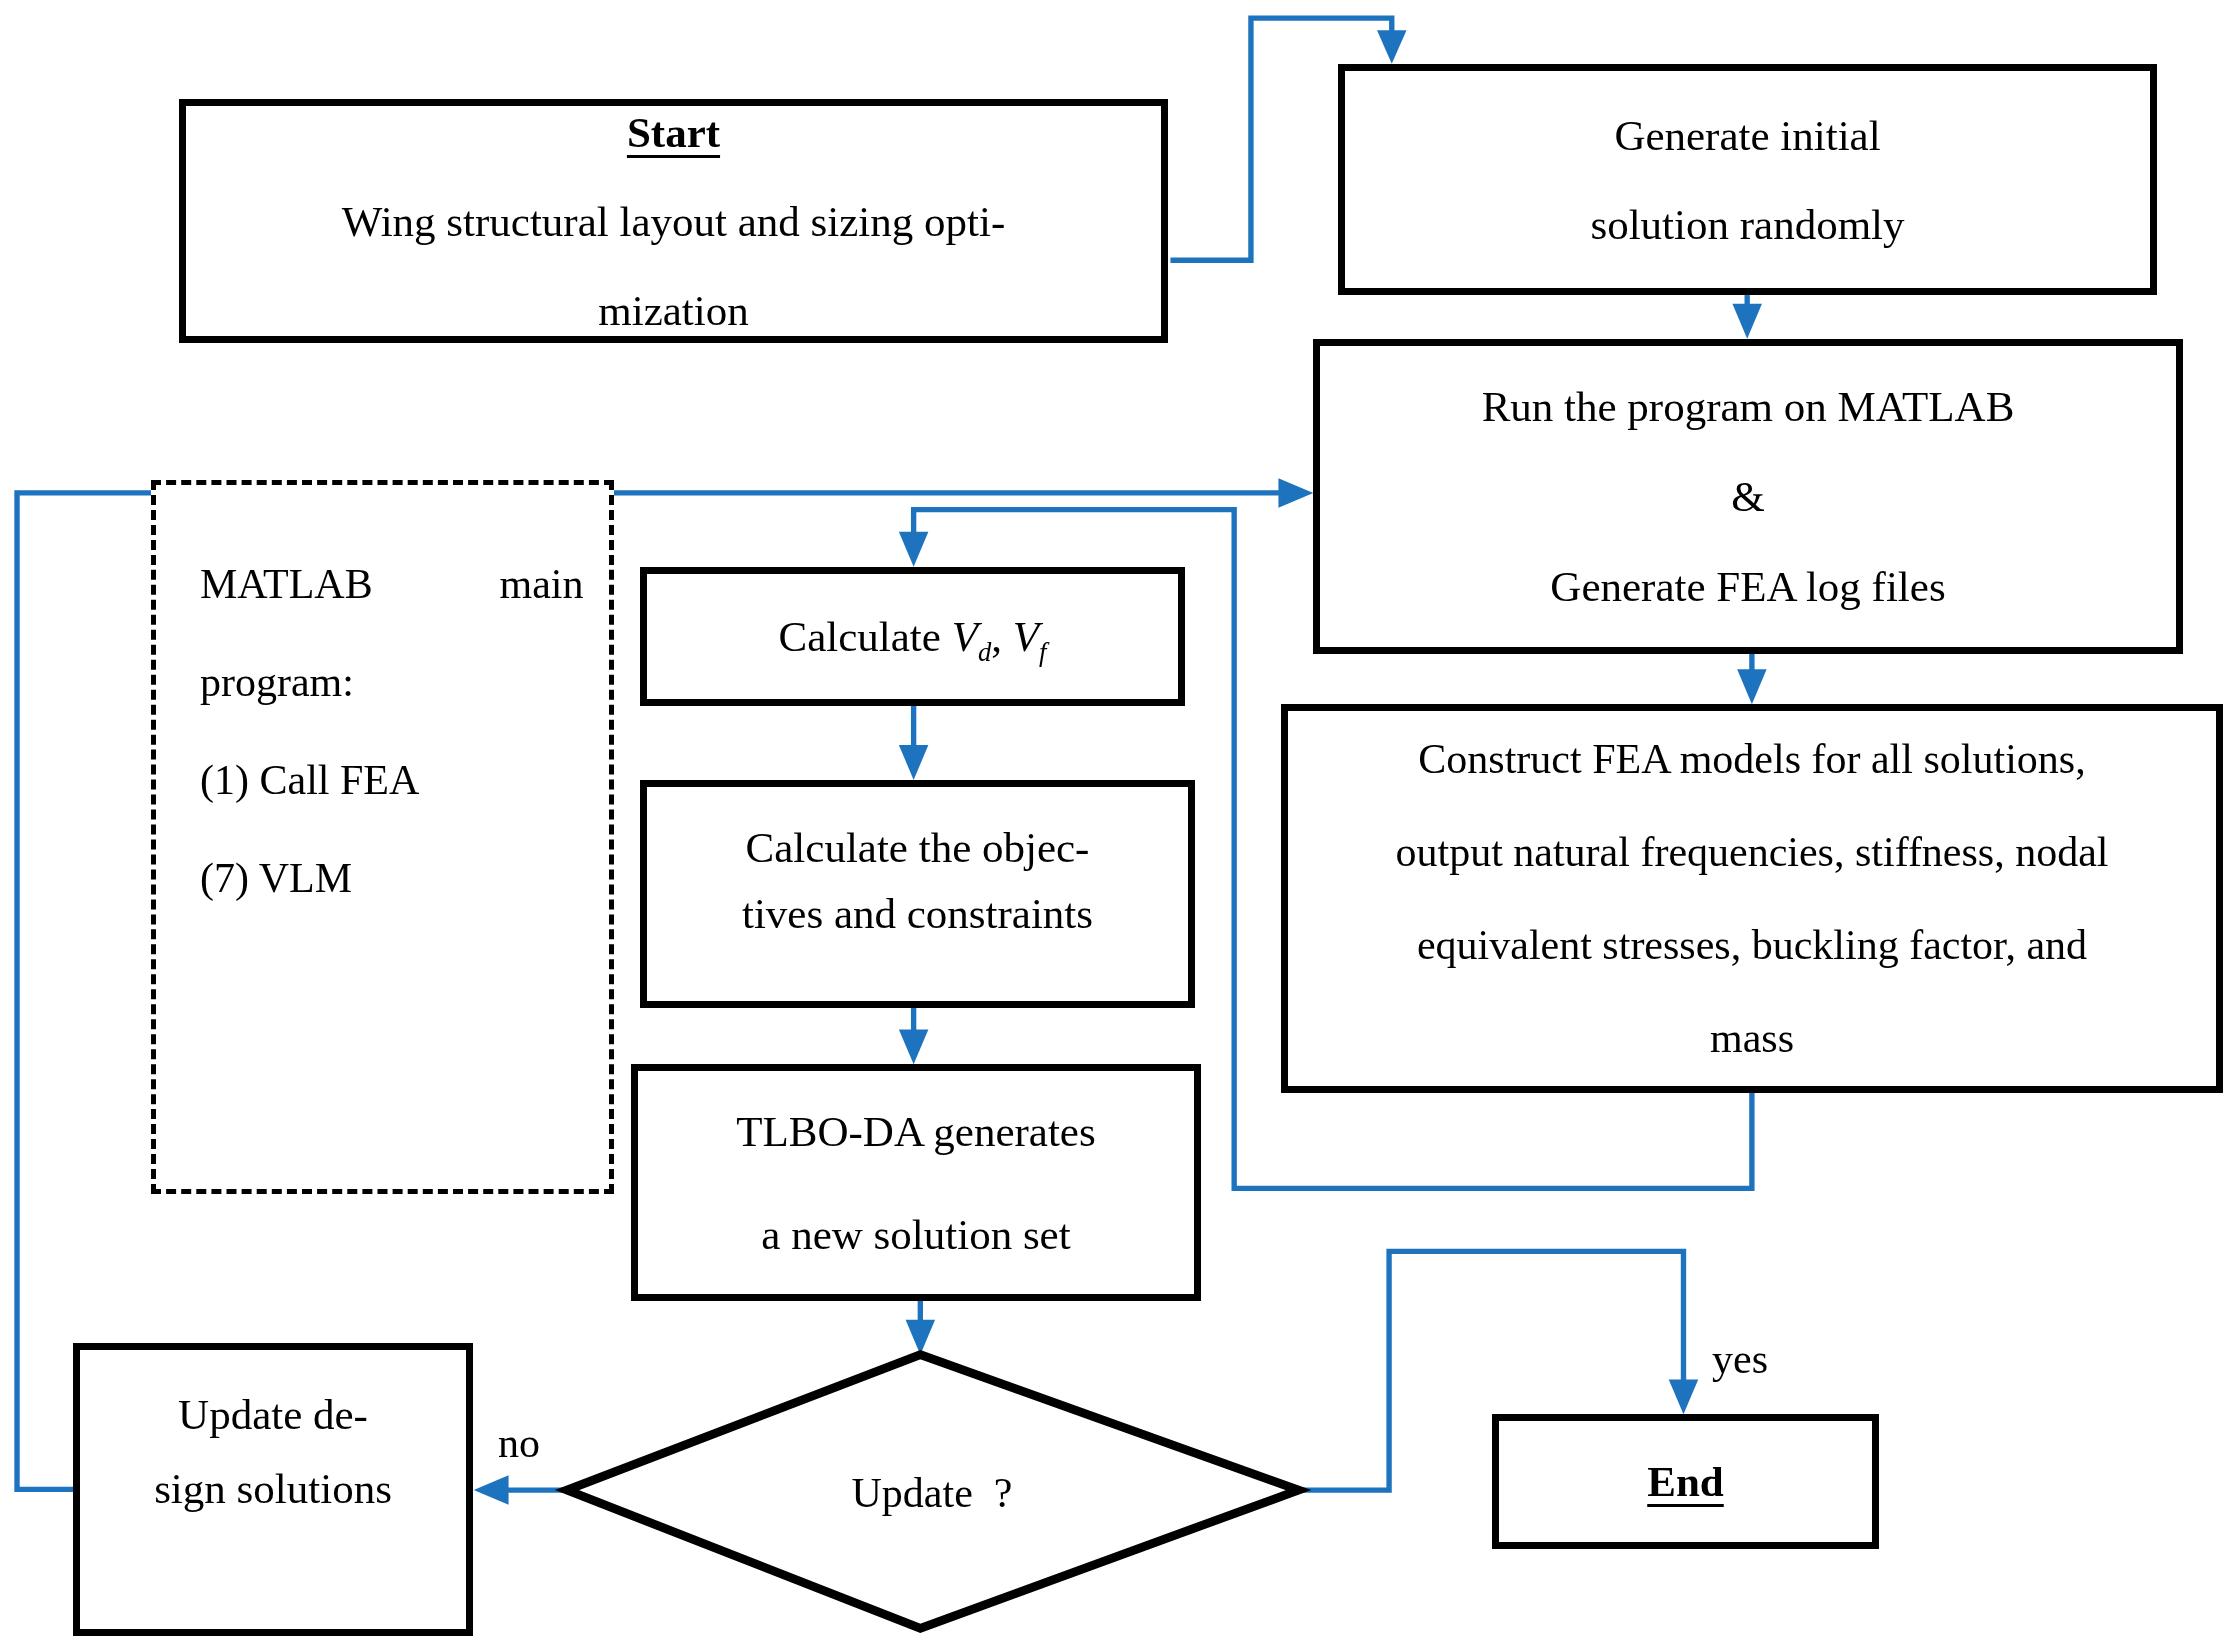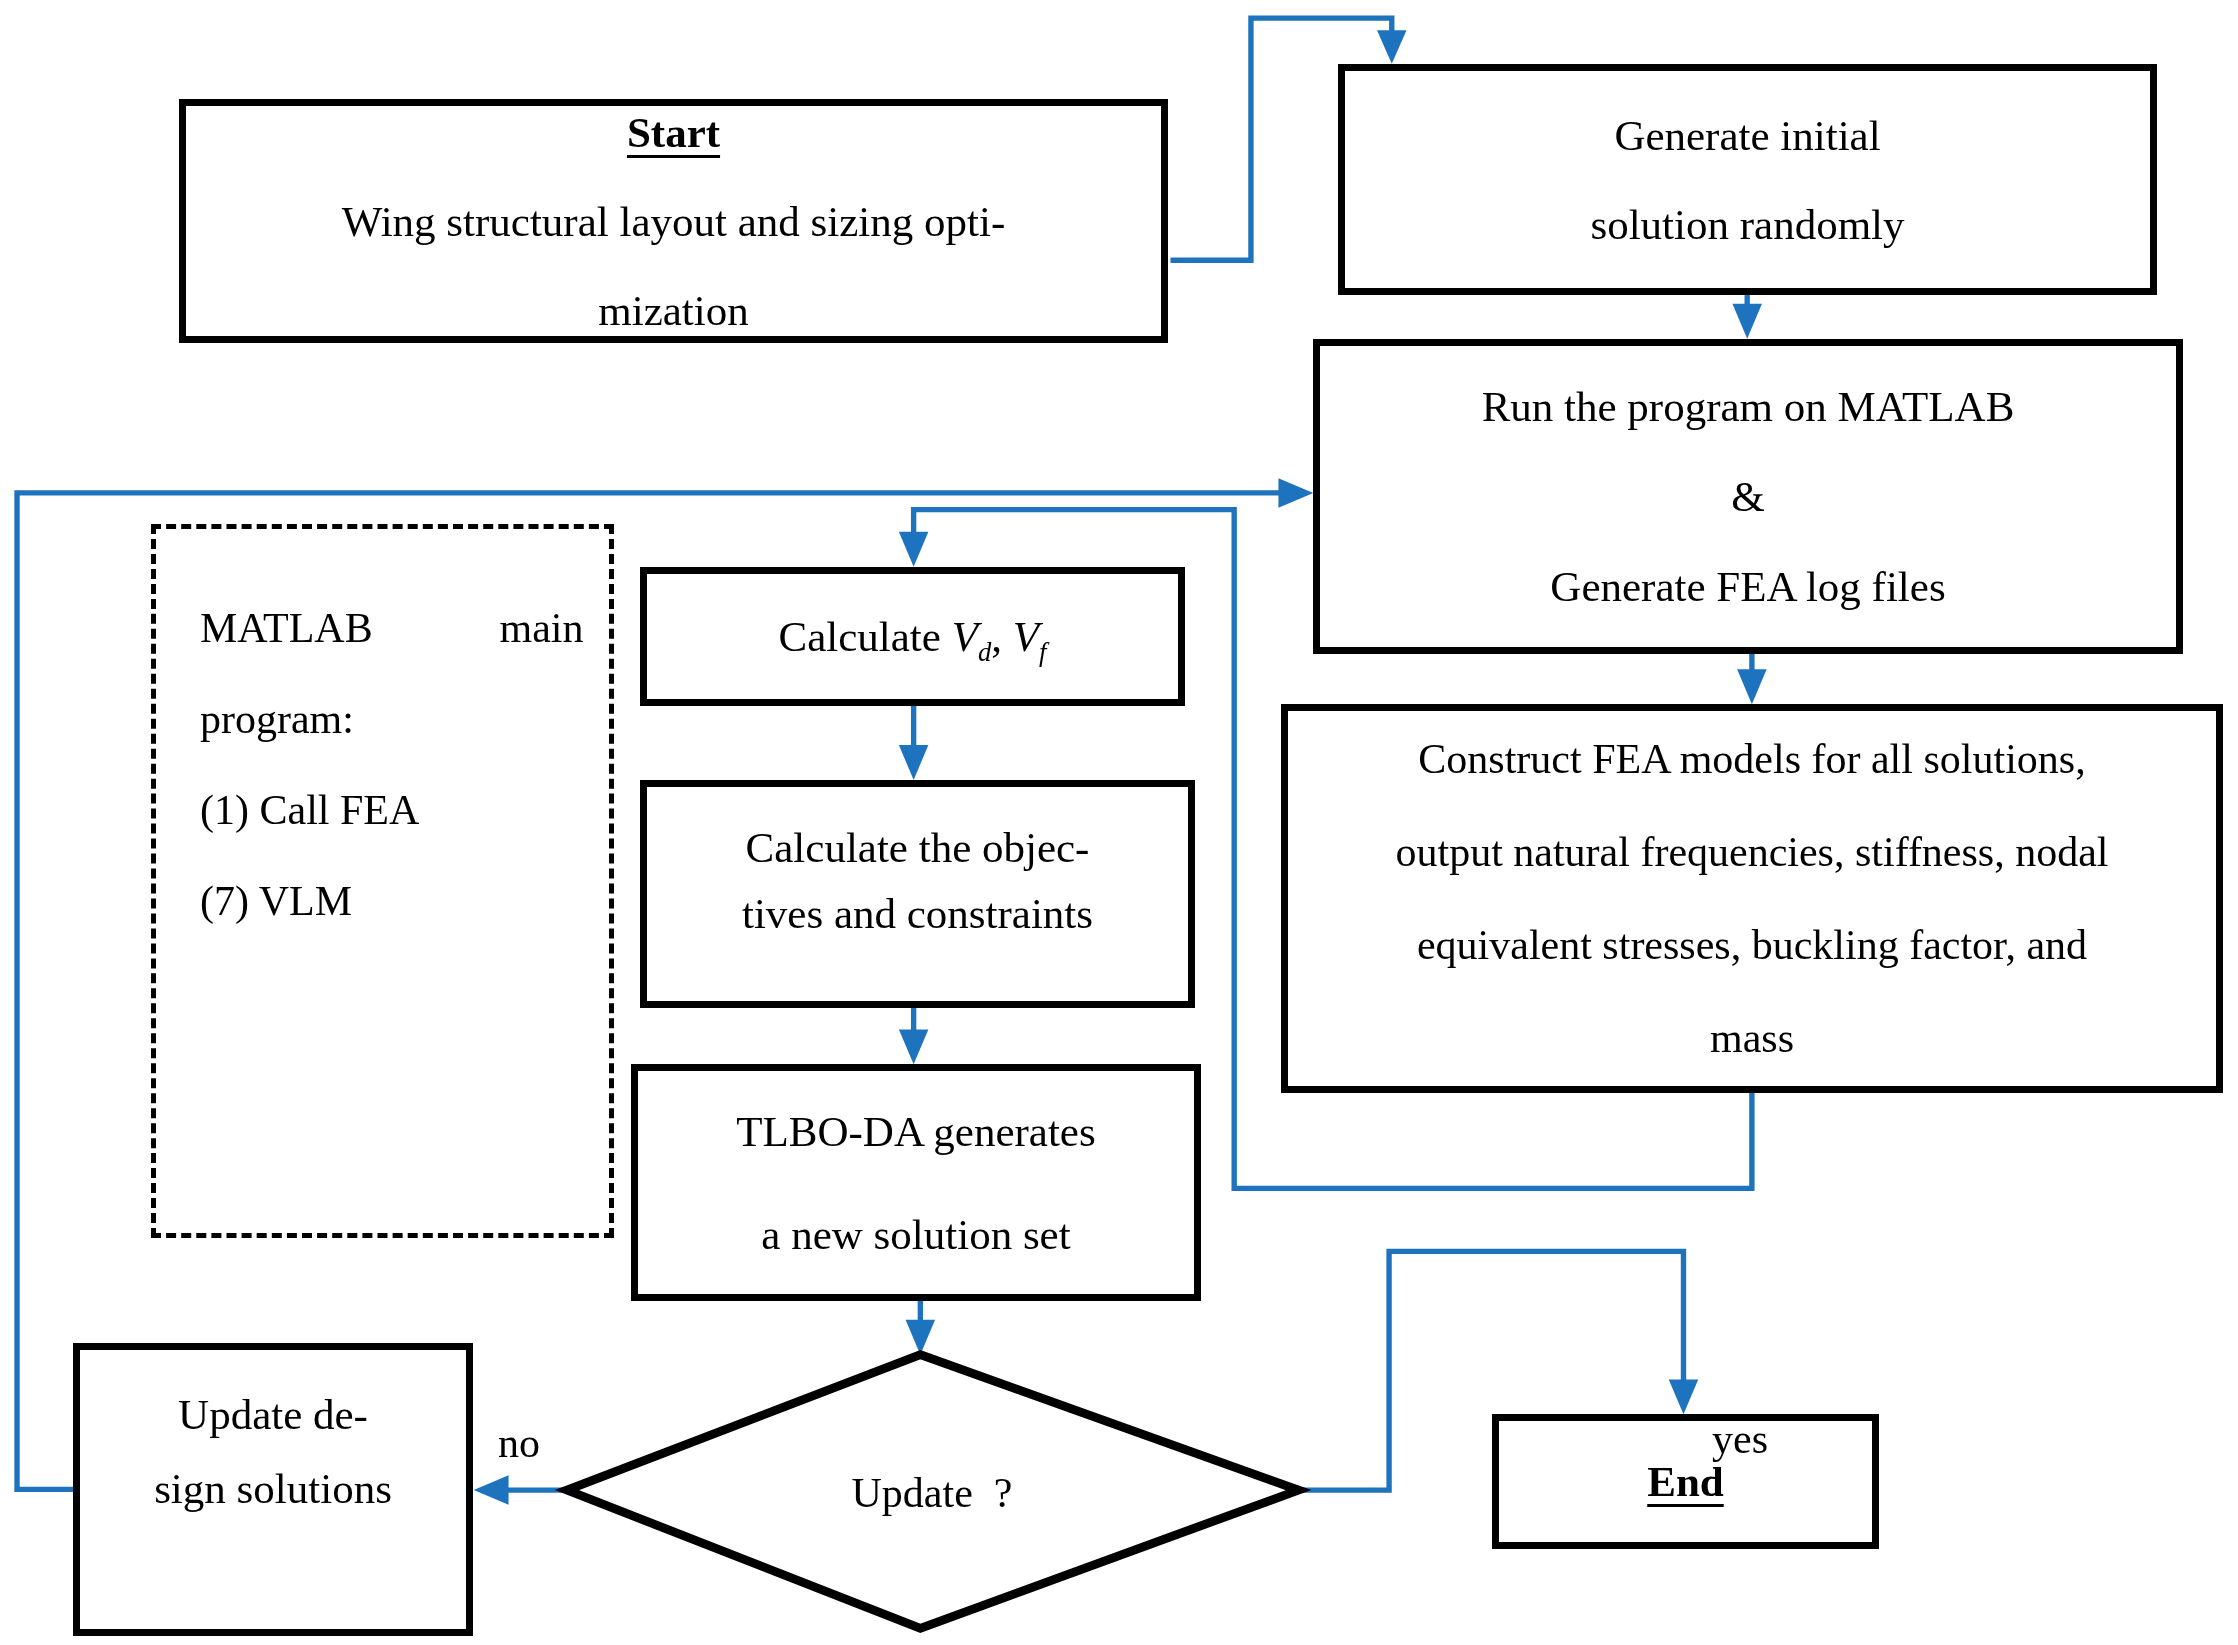--- a/index.html
+++ b/index.html
@@ -97,21 +97,21 @@
     <span class="line">Generate FEA log files</span>
   </div>
 
   <div class="node" style="left:1281px; top:704px; width:942px; height:389px; font-size:42px; line-height:93px;">
     <span class="line">Construct FEA models for all solutions,</span>
     <span class="line">output natural frequencies, stiffness, nodal</span>
     <span class="line">equivalent stresses, buckling factor, and</span>
     <span class="line">mass</span>
   </div>
 
-  <div class="node dashed" style="left:151px; top:524px; width:463px; height:714px;">
+  <div class="node dashed" style="left:151px; top:480px; width:463px; height:714px;gap:7px;">
     <span class="jrow">
       <span>MATLAB</span>
       <span>main</span>
     </span>
     <span class="line">program:</span>
     <span class="line">(1) Call FEA</span>
     <span class="line">(7) VLM</span>
   </div>
 
   <div class="node" style="left:640px; top:567px; width:545px; height:139px;">
@@ -133,16 +133,16 @@
     <span class="line">sign solutions</span>
   </div>
 
   <div class="node" style="left:1492px; top:1414px; width:387px; height:135px;">
     <span class="line title">End</span>
   </div>
 
   <div id="diamond-label" style="left:731px; top:1469px; width:402px;">Update  ?</div>
 
   <div class="freelabel" style="left:498px; top:1422px;">no</div>
-  <div class="freelabel" style="left:1712px; top:1418px;">yes</div>
+  <div class="freelabel" style="left:1712px; top:1338px;">yes</div>
 
 </div>
 
 
 </body></html>

